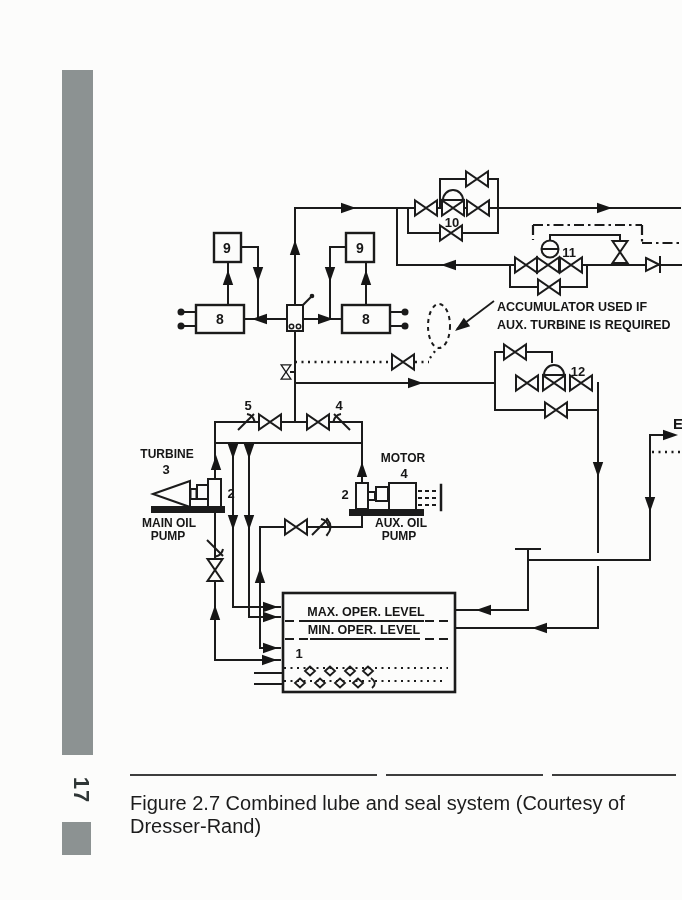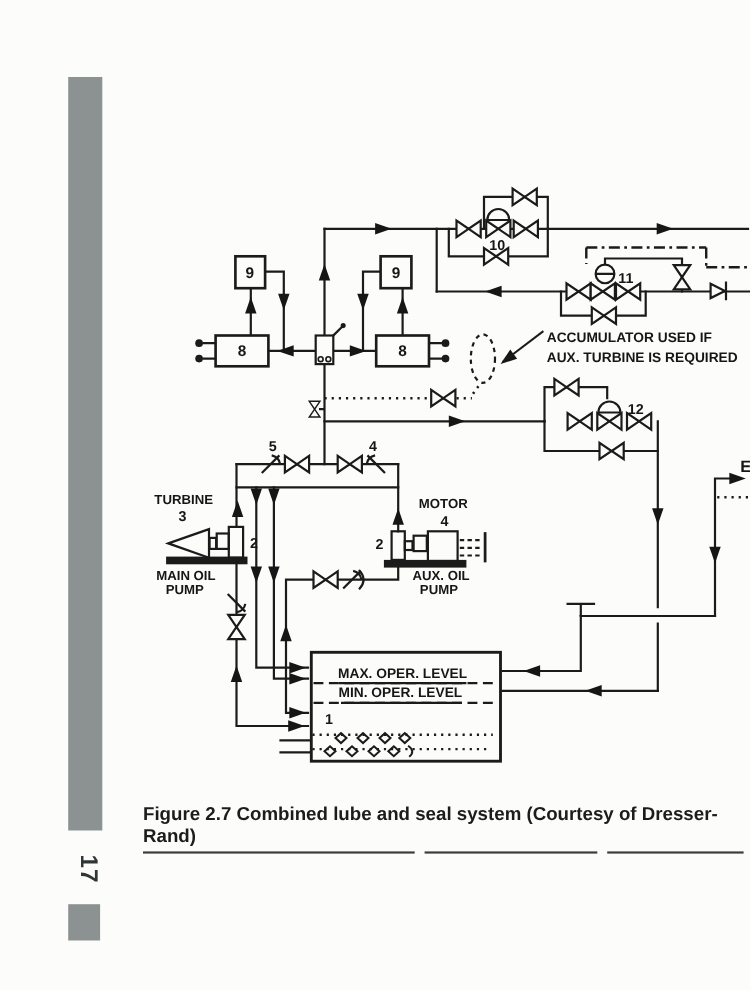--- a/index.html
+++ b/index.html
@@ -4,21 +4,21 @@
 <style>
   html,body{margin:0;padding:0;background:#e8e8e8;}
   .page{position:relative;width:682px;height:900px;background:#fcfcfb;overflow:hidden;
         font-family:"Liberation Sans", sans-serif;}
   .side-bar{position:absolute;left:62px;top:70px;width:31px;height:685px;background:#8c9292;}
   .side-square{position:absolute;left:62px;top:822px;width:29px;height:33px;background:#8c9292;}
   .page-num{position:absolute;left:58px;top:768px;width:46px;height:44px;
             display:flex;align-items:center;justify-content:center;
             transform:rotate(90deg);font-size:22px;font-weight:bold;color:#2f3636;
             letter-spacing:1px;}
-  .caption{position:absolute;left:130px;top:730px;width:552px;font-size:17px;color:#1c1c1c;font-weight:bold;}
+  .caption{position:absolute;left:130px;top:792px;width:552px;font-size:20px;color:#1c1c1c;}
   .rule{position:absolute;height:2px;background:#3d3d3d;top:774px;}
   .rule.r1{left:130px;width:247px;}
   .rule.r2{left:386px;width:157px;}
   .rule.r3{left:552px;width:124px;}
   svg{position:absolute;left:0;top:0;}
   svg text{font-family:"Liberation Sans", sans-serif;font-weight:bold;fill:#161616;}
 </style>
 </head>
 <body>
 

